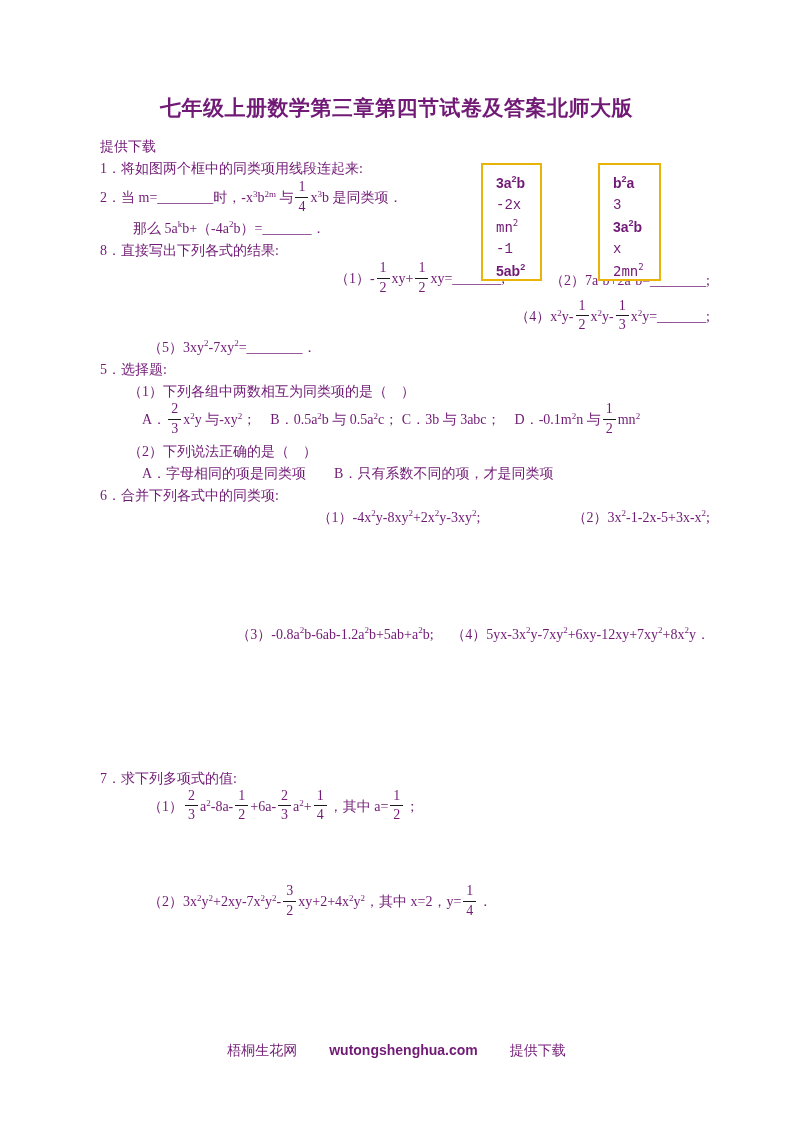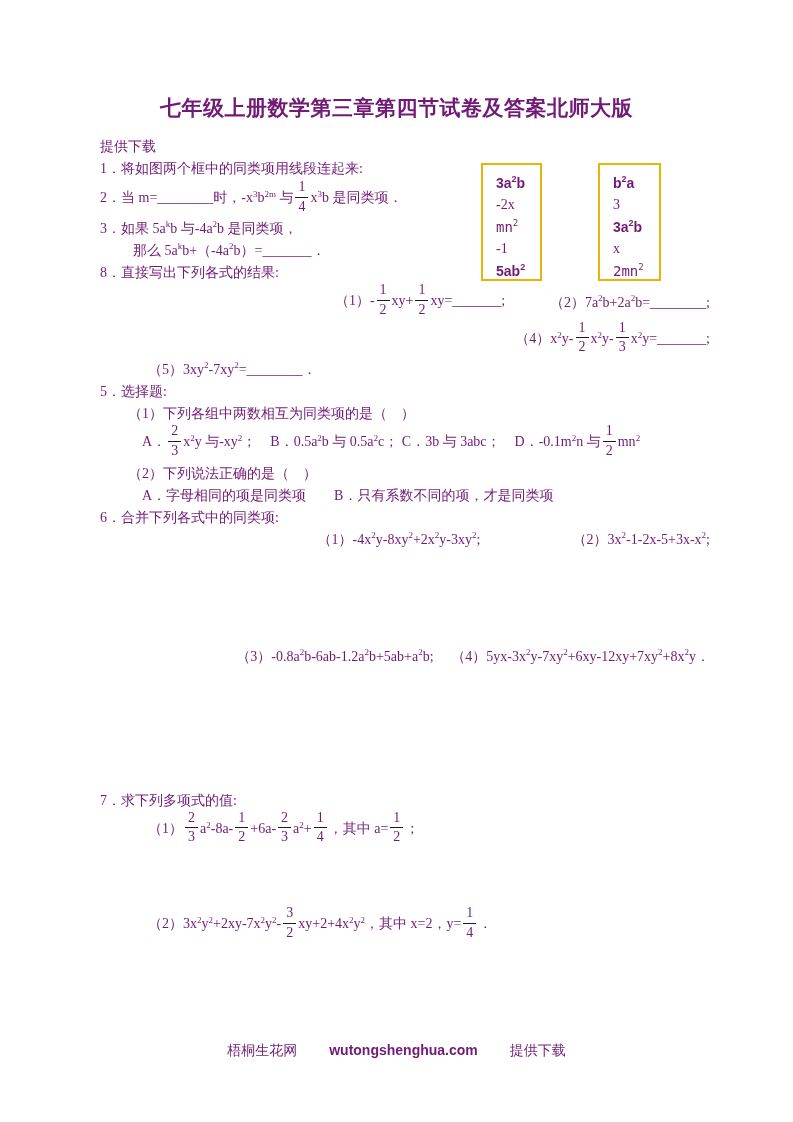--- a/index.html
+++ b/index.html
@@ -41,21 +41,21 @@
   .sp55{height:58px;}
   .sp95{height:95px;}
   .sp120{height:122px;}
   .box{
     position:absolute;border:2px solid #eab308;
     box-sizing:border-box;padding:7px 0 0 13px;
     font-size:14px;background:#fff;
   }
   .box-left{left:481px;top:163px;width:61px;height:118px;}
   .box-right{left:598px;top:163px;width:63px;height:118px;}
-  .box-item{height:22px;line-height:22px;white-space:nowrap;}
+  .box-item{height:22px;line-height:22px;white-space:nowrap;font-family:Liberation Mono, monospace;}
   .box-item.bold{font-family:"Liberation Sans","DejaVu Sans",sans-serif;font-weight:bold;}
   .box-item.mono{font-family:"DejaVu Sans Mono",monospace;}
   .footer{
     position:absolute;left:0;right:0;top:1042px;
     display:flex;justify-content:center;gap:32px;
     font-size:14px;
   }
   .footer .url{font-family:"Liberation Sans","DejaVu Sans",sans-serif;font-weight:bold;}
 </style>
 </head>
@@ -68,21 +68,20 @@
   <div class="content">
     <div class="line">提供下载</div>
 
     <div class="line">1．将如图两个框中的同类项用线段连起来:</div>
 
     <div class="line mt4">2．当 m=________时，-x<sup>3</sup>b<sup>2m</sup> 与<span class="frac">
           <span class="num">1</span>
           <span class="den">4</span>
         </span>x<sup>3</sup>b 是同类项．</div>
 
-    <div class="line">3．如果 5a<sup>k</sup>b 与-4a<sup>2</sup>b 是同类项，</div>
     <div class="line indent33">那么 5a<sup>k</sup>b+（-4a<sup>2</sup>b）=_______．</div>
 
     <div class="line">8．直接写出下列各式的结果:</div>
     <div class="cols pl48">
       <span class="w215">（1）-<span class="frac">
             <span class="num">1</span>
             <span class="den">2</span>
           </span>xy+<span class="frac">
             <span class="num">1</span>
             <span class="den">2</span>

